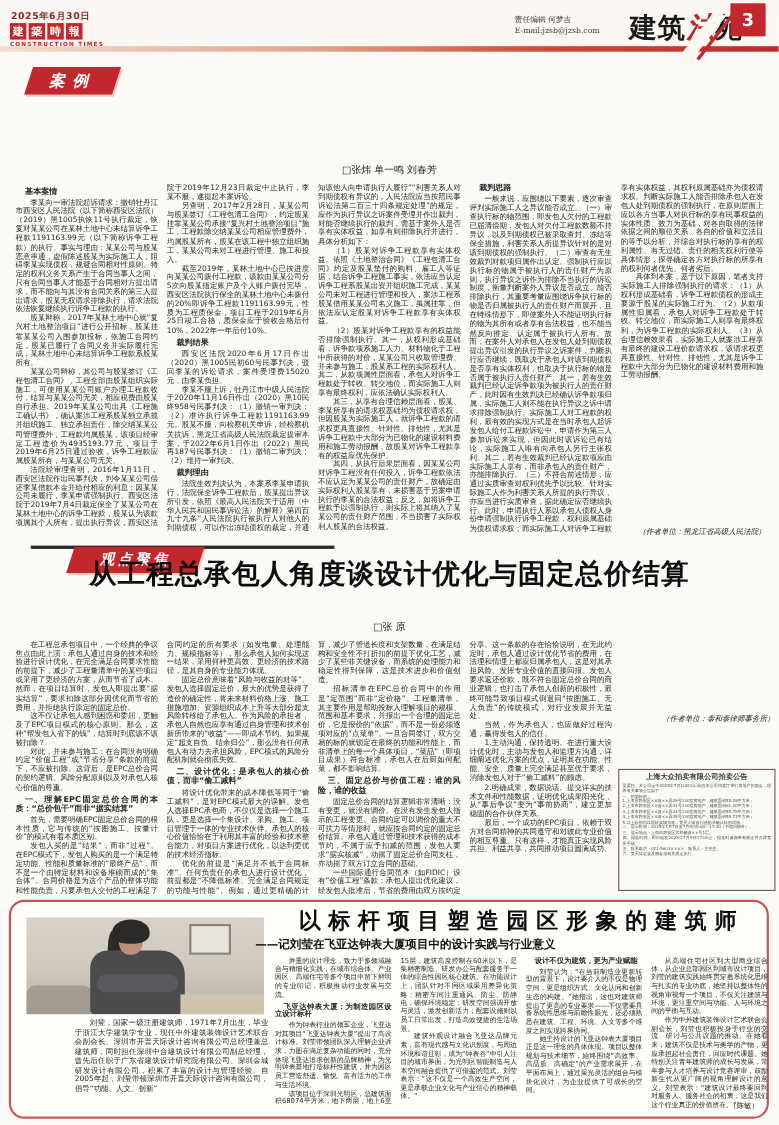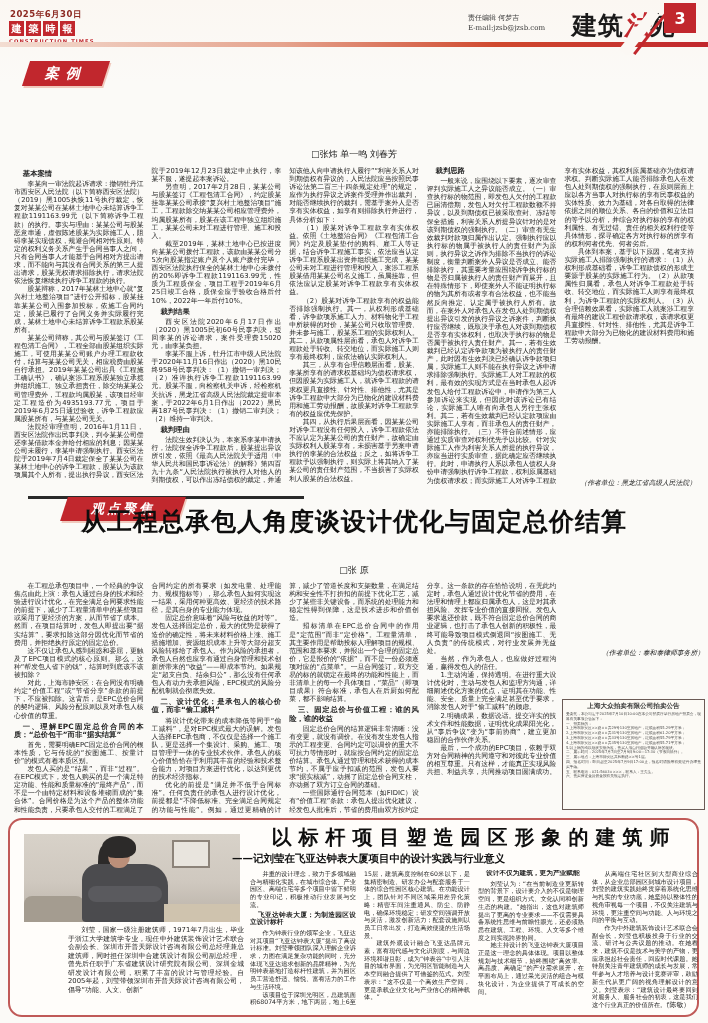--- a/index.html
+++ b/index.html
@@ -114,21 +114,21 @@
 
   <div class="label-line"></div>
   <div class="label label-op">
       <span>观点聚焦</span>
     </div>
   <div class="op-title">从工程总承包人角度谈设计优化与固定总价结算</div>
   <div class="byline op-byline">□张  原</div>
   <div class="cols op-body">
       <div class="blk blk-p">在工程总承包项目中，一个经典的争议焦点由此上演：承包人通过自身的技术和经验进行设计优化，在完全满足合同要求性能的前提下，减少了工程量清单中的某些项目或采用了更经济的方案，从而节省了成本。然而，在项目结算时，发包人即提出要“据实结算”，要求扣除这部分因优化而节省的费用，并拒绝执行原定的固定总价。</div>
       <div class="blk blk-p">这不仅让承包人感到困惑和委屈，更触及了EPC项目模式的核心原则。那么，这种“帮发包人省下的钱”，结算时到底该不该被扣除？</div>
-      <div class="blk blk-p">对此，上海市静安区：在合同没有明确约定“价值工程”或“节省分享”条款的前提下，不应被扣除。这背后，是EPC总价合同的契约逻辑、风险分配原则以及对承包人核心价值的尊重。</div>
+      <div class="blk blk-p">对此，并未参与施工：在合同没有明确约定“价值工程”或“节省分享”条款的前提下，不应被扣除。这背后，是EPC总价合同的契约逻辑、风险分配原则以及对承包人核心价值的尊重。</div>
       <div class="blk blk-h">一、理解EPC固定总价合同的本质：“总价包干”而非“据实结算”</div>
       <div class="blk blk-p">首先，需要明确EPC固定总价合同的根本性质，它与传统的“按图施工、按量计价”的模式有着本质区别。</div>
       <div class="blk blk-p">发包人买的是“结果”，而非“过程”。在EPC模式下，发包人购买的是一个满足特定功能、性能和质量标准的“最终产品”，而不是一个由特定材料和设备堆砌而成的“集合体”。合同价格是为这个产品的整体功能和性能负责，只要承包人交付的工程满足了合同约定的所有要求（如发电量、处理能力、规模指标等），那么承包人如何实现这一结果，采用何种更高效、更经济的技术路径，是其自身的专业能力体现。</div>
       <div class="blk blk-p">固定总价意味着“风险与收益的对等”。发包人选择固定总价，最大的优势是获得了造价的确定性，将未来材料价格上涨、施工措施增加、资源组织成本上升等大部分超支风险转移给了承包人。作为风险的承担者，承包人自然也应享有通过自身管理和技术创新所带来的“收益”——即成本节约。如果规定“超支自负、结余归公”，那么没有任何承包人有动力去承担风险，EPC模式的风险分配机制就会彻底失效。</div>
       <div class="blk blk-h">二、设计优化：是承包人的核心价值，而非“偷工减料”</div>
       <div class="blk blk-p">将设计优化带来的成本降低等同于“偷工减料”，是对EPC模式最大的误解。发包人选择EPC承包商，不仅仅是选择一个施工队，更是选择一个集设计、采购、施工、项目管理于一体的专业技术伙伴。承包人的核心价值恰恰在于利用其丰富的经验和技术整合能力，对项目方案进行优化，以达到更优的技术经济指标。</div>
       <div class="blk blk-p">优化的前提是“满足并不低于合同标准”。任何负责任的承包人进行设计优化，前提都是“不降低标准、完全满足合同规定的功能与性能”。例如，通过更精确的计算，减少了管道长度和支架数量，在满足结构和安全性不打折扣的前提下优化工艺，减少了某些非关键设备，而系统的处理能力和稳定性得到保障，这是技术进步和价值创造。</div>
       <div class="blk blk-p">招标清单在EPC总价合同中的作用是“定范围”而非“定价格”。工程量清单，其主要作用是帮助投标人理解项目的规模、范围和基本要求，并报出一个合理的固定总价，它是报价的“依据”，而不是一份必须逐项对应的“点菜单”。一旦合同签订，双方交易的标的就锁定在最终的功能和性能上，而非清单上的每一个具体项目，“菜品”（即项目成果）符合标准，承包人在后厨如何配菜，都不影响结算。</div>
       <div class="blk blk-h">三、固定总价与价值工程：谁的风险，谁的收益</div>
       <div class="blk blk-p">固定总价合同的结算逻辑非常清晰：没有变更，就没有调价。在没有发生发包人指示的工程变更、合同约定可以调价的重大不可抗力等情形时，就应按合同约定的固定总价结算。承包人通过管理和技术获得的成本节约，不属于应予扣减的范围，发包人要求“据实核减”，动摇了固定总价合同支柱，亦动摇了双方订立合同的基础。</div>

